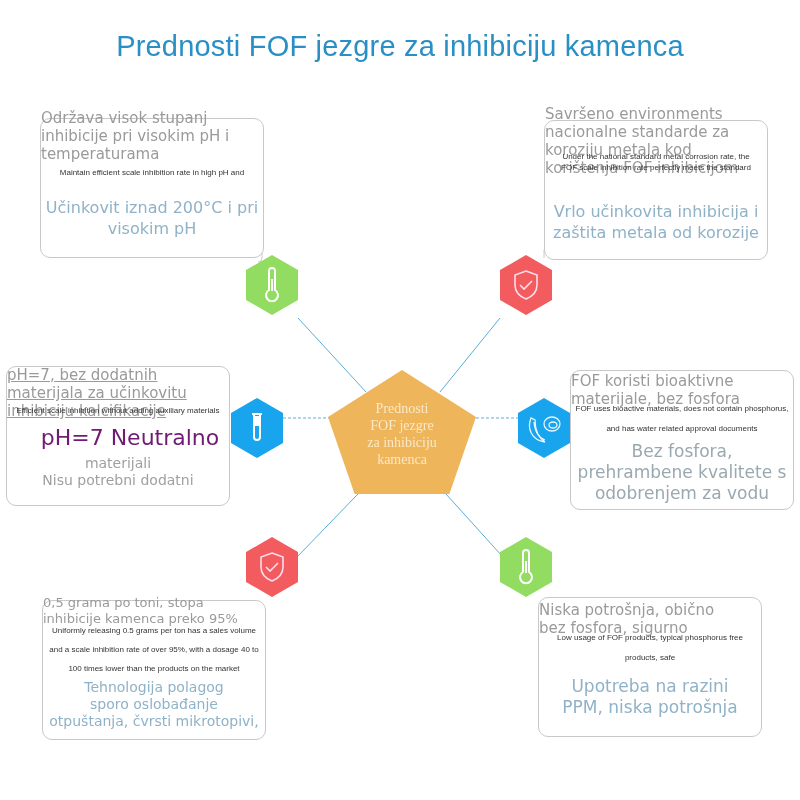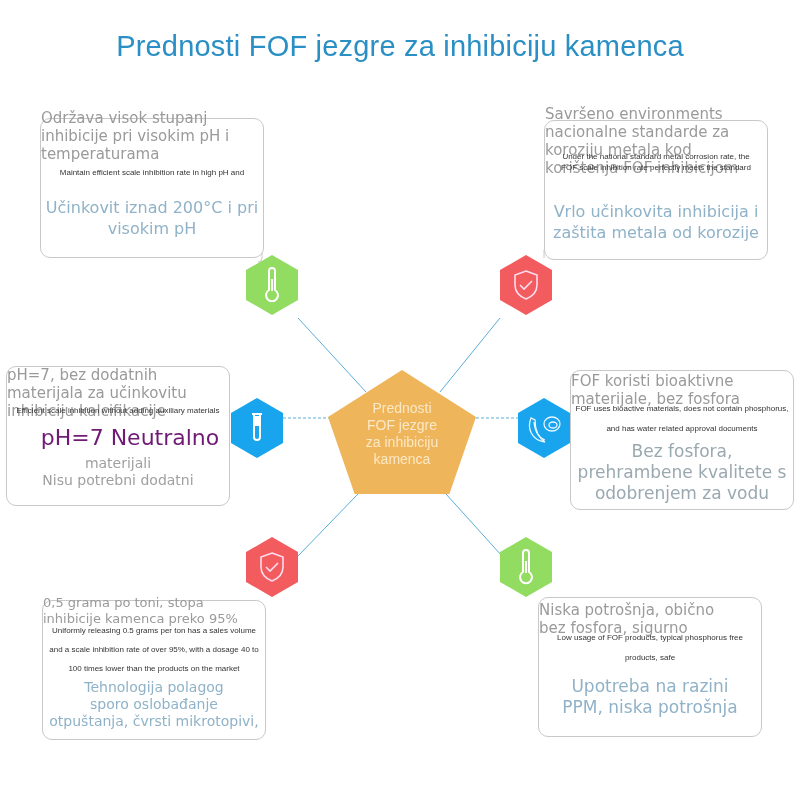--- a/index.html
+++ b/index.html
@@ -48,21 +48,21 @@
     display: flex; align-items: center; justify-content: center;
   }
   .pent {
     position: absolute; left: 328px; top: 370px; width: 148px; height: 124px;
     clip-path: polygon(50% 0, 100% 38%, 82% 100%, 18% 100%, 0 38%);
     background: #efb55a;
   }
   .pent-text {
     position: absolute; left: 328px; top: 400px; width: 148px; text-align: center;
     color: #fbe8c6; font-size: 14px; line-height: 17px;
-    font-family: Liberation Sans, sans-serif;
+    font-family: Liberation Serif, serif;
   }
 </style>
 </head>
 <body>
 
 <div class="title">Prednosti FOF jezgre za inhibiciju kamenca</div>
 
 <svg class="lines" viewBox="0 0 800 800">
   <g stroke="#5aaed8" stroke-width="1" fill="none">
     <line x1="298" y1="318" x2="366" y2="392"></line>
@@ -104,21 +104,21 @@
     <div>Under the national standard metal corrosion rate, the</div>
     <div>FOF scale inhibition rate perfectly meets the standard</div>
   </div>
   <div class="sub" style="top:80px;">
     <div>Vrlo učinkovita inhibicija i</div>
     <div>zaštita metala od korozije</div>
   </div>
 </div>
 
 <div class="card" style="left:6px; top:366px; width:224px; height:140px;">
-  <div class="heading" style="top:-1px;">
+  <div class="heading" style="top:-1px;text-decoration:underline;">
     <div>pH=7, bez dodatnih</div>
     <div>materijala za učinkovitu</div>
     <div>inhibiciju kalcifikacije</div>
   </div>
   <div class="en" style="top:34px;">
     <div>Efficient scale inhibition without adding auxiliary materials</div>
   </div>
   <div class="big" style="top:58px;">pH=7 Neutralno</div>
   <div class="grey" style="top:88px;">
     <div>materijali</div>

